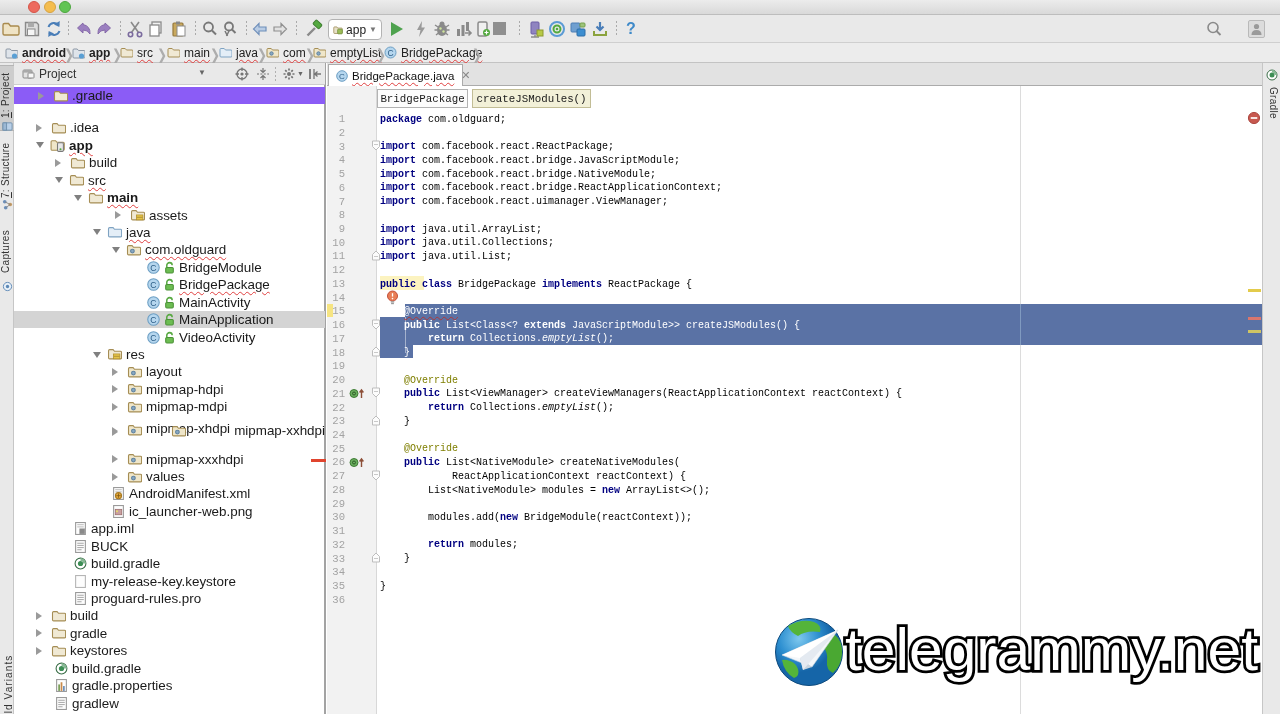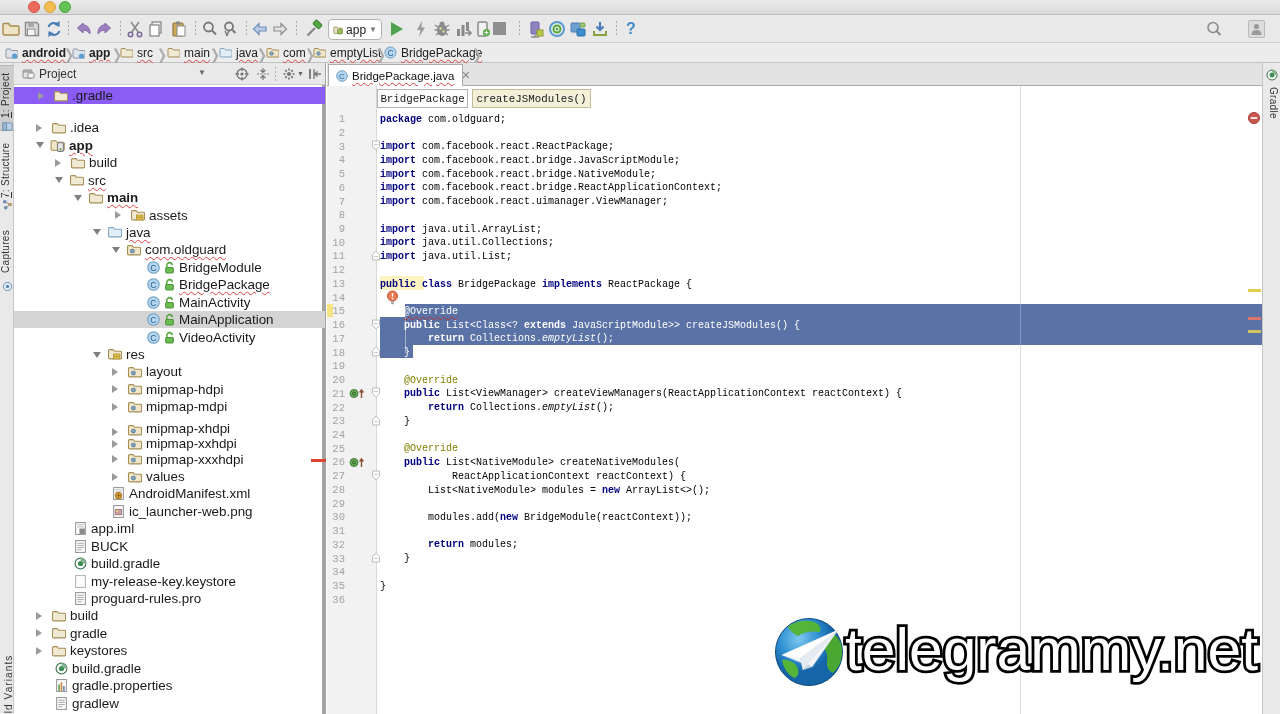--- a/index.html
+++ b/index.html
@@ -14,21 +14,21 @@
   .tbi { position:absolute; top:4px; width:20px; height:20px; }
   .tsep { position:absolute; top:6px; width:1px; height:16px; background-image:linear-gradient(#aaa 50%, transparent 50%); background-size:1px 4px; }
   #navbar { left:0; top:43px; width:1280px; height:20px; background:#ececec; border-bottom:1px solid #c3c3c3; }
   .crumb { position:absolute; top:0; height:19px; display:flex; align-items:center; font-size:12px; color:#222; white-space:nowrap; }
   .chev { color:#adadad; font-size:12px; font-weight:normal; transform:scaleY(1.25); display:inline-block; }
   .sq { text-decoration:underline; text-decoration-style:wavy; text-decoration-color:#e04040; text-decoration-thickness:1px; text-underline-offset:2px; }
   
   #lstrip { left:0; top:63px; width:14px; height:651px; background:#e9e9e9; border-right:1px solid #c6c6c6; }
   .vlab { position:absolute; left:0px; width:14px; writing-mode:vertical-rl; transform:rotate(180deg); font-size:10px; color:#333; letter-spacing:0.3px; text-align:center; }
   
-  #ppanel { left:14px; top:63px; width:312px; height:651px; background:#fff; border-right:4px solid #a3a3a3; }
+  #ppanel { left:14px; top:63px; width:312px; height:651px; background:#fff; border-right:2px solid #a3a3a3; }
   #phead { position:absolute; left:0; top:0; width:311px; height:22px; background:#e9e9e9; border-bottom:1px solid #cdcdcd; font-size:12px; color:#333; }
   .r { position:absolute; height:17.43px; display:flex; align-items:center; font-size:13.4px; color:#1a1a1a; white-space:nowrap; width:311px; }
   .aw { width:0; height:0; border-left:4.5px solid transparent; border-right:4.5px solid transparent; border-top:6px solid #808080; margin-right:6px; flex:none; }
   .ar { width:0; height:0; border-top:4.5px solid transparent; border-bottom:4.5px solid transparent; border-left:6px solid #9a9a9a; margin-right:9px; flex:none; }
   .ic { margin-right:4px; flex:none; display:inline-block; }
   
   #tabbar { left:327px; top:63px; width:935px; height:23px; background:#e2e2e2; border-bottom:1px solid #ababab; }
   #tab { position:absolute; left:1px; top:1px; width:135px; height:22px; background:#fff; border:1px solid #ababab; border-bottom:none; display:flex; align-items:center; padding-left:7px; font-size:11.5px; color:#111; }
   #gutter { left:327px; top:86px; width:50px; height:628px; background:#f2f2f2; border-right:1px solid #d8d8d8; }
   #lnums { position:absolute; left:327px; top:113.1px; width:18px; text-align:right; font-family:"Liberation Mono", monospace; font-size:10.6px; line-height:13.74px; color:#a3a3a3; }
@@ -470,21 +470,21 @@
         <span class="lbl">mipmap-mdpi</span>
       </div>
     <div class="r" style="top:356px; padding-left:98px;align-items:flex-end; ">
         <span class="ar"></span>
         <svg class="ic" width="15" height="12" viewBox="0 0 13 11">
           <path d="M1 2.5 q0-1 1-1 h3.2 l1.3 1.5 h5.5 q1 0 1 1 v5 q0 1-1 1 h-10 q-1 0-1-1 z" fill="#efe6c9" stroke="#a58d54"></path>
           <circle cx="5.5" cy="6.5" r="1.7" fill="#8aa9c2" stroke="#5f82a0"></circle>
         </svg>
         <span class="lbl">mipmap-xhdpi</span>
       </div>
-    <div class="r" style="top:372px; padding-left:98px; ">
+    <div class="r" style="top:359px; padding-left:98px;justify-content:space-between; ">
         <span class="ar"></span>
         <svg class="ic" width="15" height="12" viewBox="0 0 13 11">
           <path d="M1 2.5 q0-1 1-1 h3.2 l1.3 1.5 h5.5 q1 0 1 1 v5 q0 1-1 1 h-10 q-1 0-1-1 z" fill="#efe6c9" stroke="#a58d54"></path>
           <circle cx="5.5" cy="6.5" r="1.7" fill="#8aa9c2" stroke="#5f82a0"></circle>
         </svg>
         <span class="lbl">mipmap-xxhdpi</span>
       </div>
     <div class="r" style="top:387.3px; padding-left:98px; ">
         <span class="ar"></span>
         <svg class="ic" width="15" height="12" viewBox="0 0 13 11">

